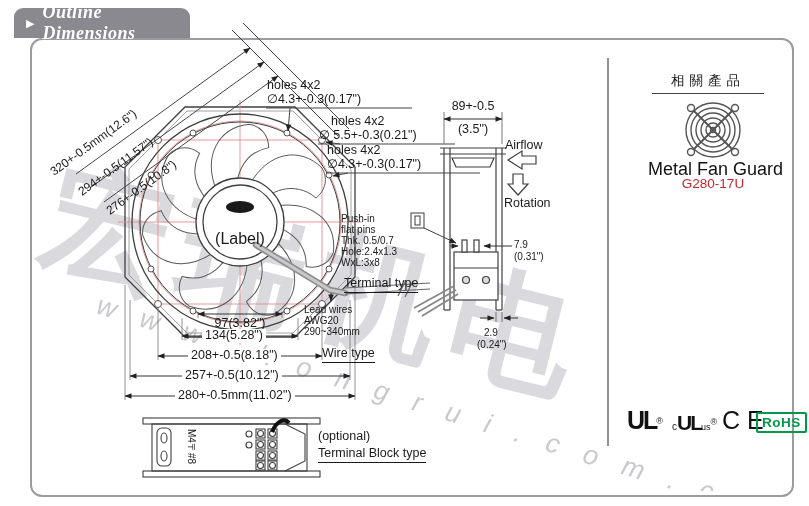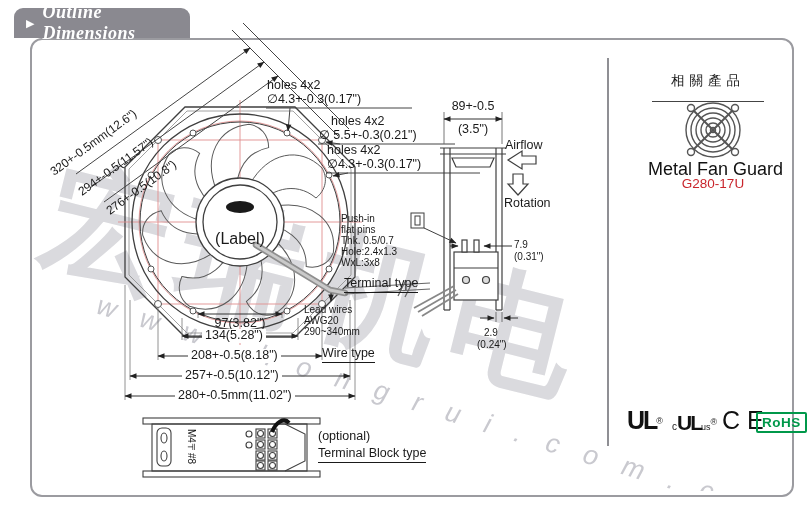--- a/index.html
+++ b/index.html
@@ -19,21 +19,21 @@
   #tab .ttl{font:italic bold 18px "Liberation Serif","DejaVu Serif",serif;letter-spacing:.5px}
   #pagebox{left:30px;top:38px;width:760px;height:455px;border:2px solid #9b9ba0;border-radius:12px;z-index:1}
   #divider{left:607px;top:58px;width:2px;height:388px;background:#8f8f94;z-index:2}
   .wm-clip{left:32px;top:40px;width:756px;height:451px;overflow:hidden;z-index:1}
   #wm-cn{position:absolute;left:35px;top:95px;font-size:125px;font-weight:bold;color:#dadade;
          transform:rotate(14deg);transform-origin:0 0;letter-spacing:14px;white-space:nowrap}
   #wm-url{position:absolute;left:70px;top:250px;font-size:27px;font-style:italic;color:#c9c9cf;
           transform:rotate(17deg);transform-origin:0 0;letter-spacing:9px;white-space:nowrap}
   #art{left:0;top:0;z-index:2;pointer-events:none}
   .heading-rel{left:652px;top:74px;width:112px;text-align:center;letter-spacing:5px;font-size:13.5px;
-               padding-bottom:12px;border-bottom:1.3px solid #444}
+               padding-bottom:4px;border-bottom:1.3px solid #444}
   .prodname{left:648px;top:160px;width:130px;text-align:center;font-size:18px;color:#111}
   .prodmodel{left:648px;top:177px;width:130px;text-align:center;font-size:13.5px}
   .ulmark{font-weight:900;font-size:25px;letter-spacing:-2px;color:#111}
   .ulreg{font-size:9px;vertical-align:super}
   .culc{font-size:10px}
   .culus{font-size:9px}
   .cemark{font-size:25px;letter-spacing:7px;color:#111}
   .rohsbox{display:inline-block;border:2.2px solid #00984a;color:#00984a;font-weight:bold;
            font-size:13.5px;line-height:17px;padding:0 4px;border-radius:2px;letter-spacing:.5px}
 </style>

